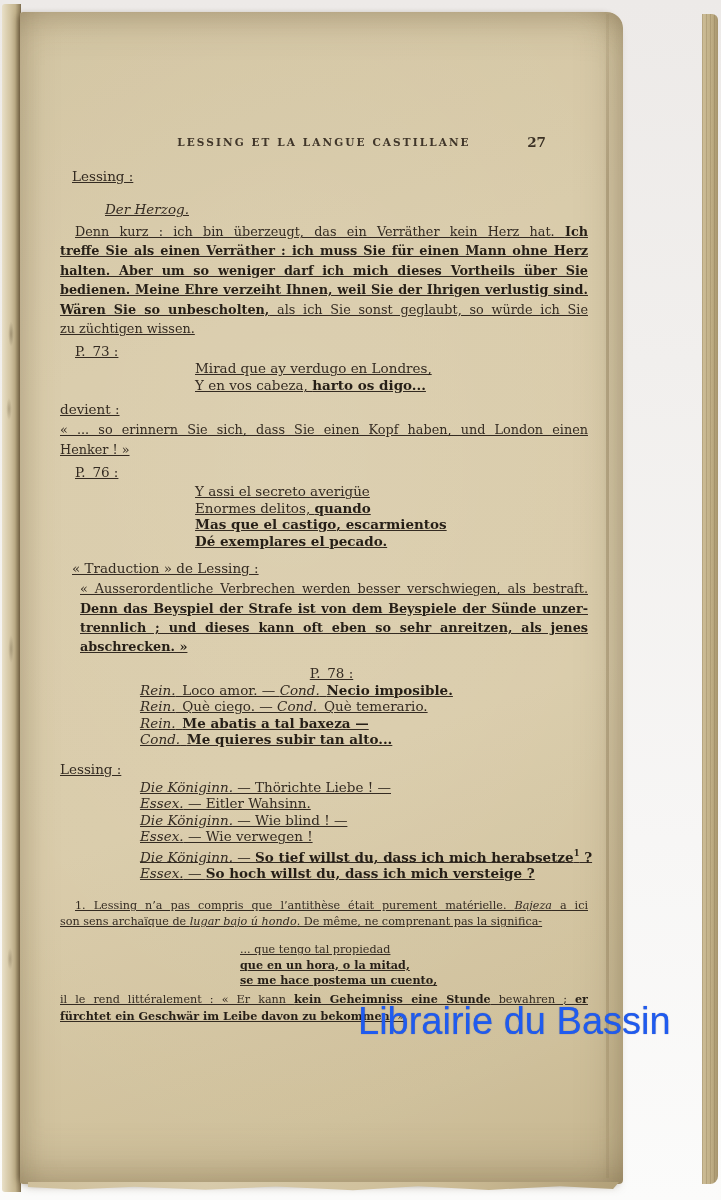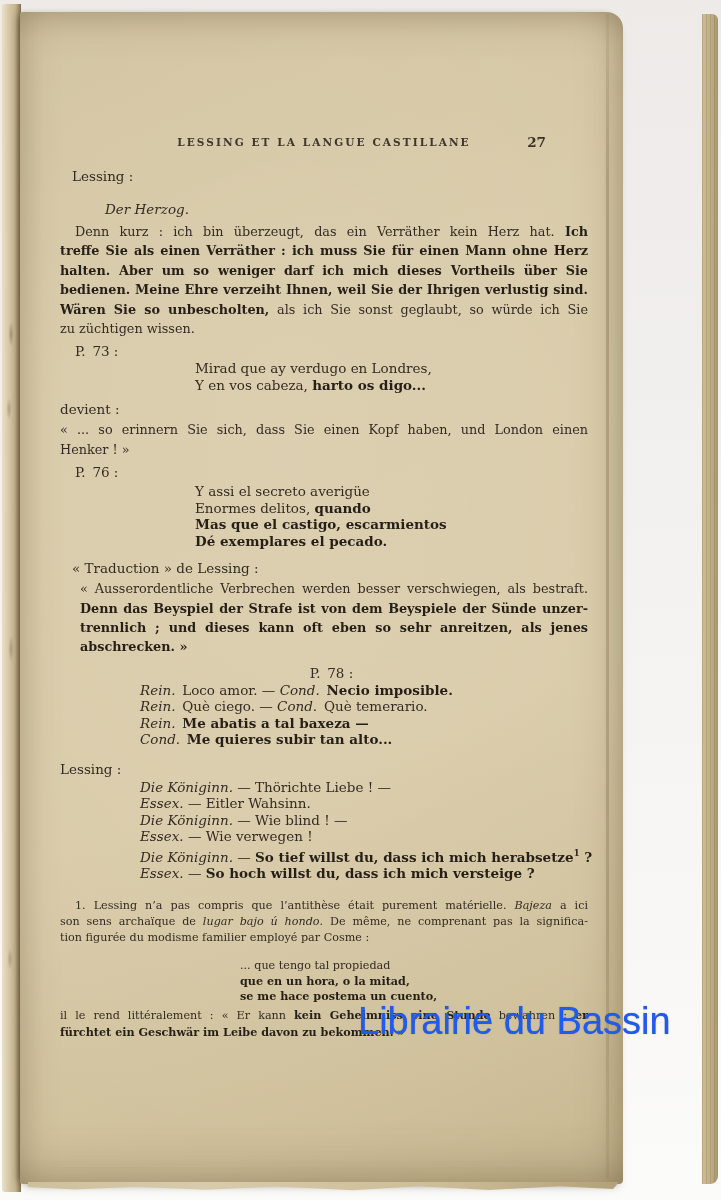--- a/index.html
+++ b/index.html
@@ -42,21 +42,21 @@
   
   .page::after{content:"";position:absolute;left:8px;right:4px;bottom:-7px;height:9px;
         background:linear-gradient(90deg,#cfc09c,#d8cbab 30%,#cdbd97 70%,#b2a078);
         clip-path:polygon(0 0,100% 0,99% 78%,90% 48%,78% 88%,66% 46%,55% 92%,42% 50%,30% 86%,18% 52%,8% 82%,0 55%);}
   .content{position:absolute;left:40px;top:124px;width:528px;color:#342b22;}
   .header{position:relative;height:15px;}
   .htitle{position:absolute;left:0;right:0;text-align:center;
           font-size:10.5px;font-weight:700;letter-spacing:2.1px;color:#40362a;}
   .hnum{position:absolute;right:42px;top:-2px;font-size:13.5px;font-weight:700;color:#3a3024;}
   .block{position:relative;}
-  .line{white-space:nowrap;}
+  .line{white-space:nowrap;text-decoration:underline;}
   .lbl{font-size:13.5px;line-height:17px;}
   .ml0{margin-left:0;} .ml12{margin-left:12px;} .ml15{margin-left:15px;} .ml45{margin-left:45px;}
   .para{font-size:12.8px;line-height:19.4px;}
   .just .line{text-align:justify;text-align-last:justify;}
   .just .line:last-child{text-align-last:left;}
   .verse{margin-left:135px;font-size:13.5px;line-height:16.5px;}
   .dialog{margin-left:80px;font-size:13.5px;line-height:16.5px;}
   .fn{font-size:11.2px;line-height:16px;}
   .fnverse{margin-left:180px;font-size:11.2px;line-height:15.5px;}
   .s-r{font-weight:400;}
@@ -143,21 +143,20 @@
             <div class="line"><span class="s-i">Die Königinn.</span><span class="s-r"> — Thörichte Liebe ! —</span></div>
             <div class="line"><span class="s-i">Essex.</span><span class="s-r"> — Eitler Wahsinn.</span></div>
             <div class="line"><span class="s-i">Die Königinn.</span><span class="s-r"> — Wie blind ! —</span></div>
             <div class="line"><span class="s-i">Essex.</span><span class="s-r"> — Wie verwegen !</span></div>
             <div class="line"><span class="s-i">Die Königinn.</span><span class="s-r"> — </span><span class="s-b">So tief willst du, dass ich mich herabsetze</span><span class="s-sup">1</span><span class="s-b"> ?</span></div>
             <div class="line"><span class="s-i">Essex.</span><span class="s-r"> — </span><span class="s-b">So hoch willst du, dass ich mich versteige ?</span></div>
           </div>
           <div class="block fn just" style="margin-top: 17px;">
             <div class="line"><span class="s-sp"></span><span class="s-r">1. Lessing n’a pas compris que l’antithèse était purement matérielle. </span><span class="s-i">Bajeza</span><span class="s-r"> a ici</span></div>
             <div class="line"><span class="s-r">son sens archaïque de </span><span class="s-i">lugar bajo ú hondo</span><span class="s-r">. De même, ne comprenant pas la significa-</span></div>
-            <div class="line"><span class="s-r">tion figurée du modisme familier employé par Cosme :</span></div>
           </div>
           <div class="block fnverse" style="margin-top: 12px;">
             <div class="line"><span class="s-r">... que tengo tal propiedad</span></div>
             <div class="line"><span class="s-b">que en un hora, o la mitad,</span></div>
             <div class="line"><span class="s-b">se me hace postema un cuento,</span></div>
           </div>
           <div class="block fn just" style="margin-top: 2px;">
             <div class="line"><span class="s-r">il le rend littéralement : « Er kann </span><span class="s-b">kein Geheimniss eine Stunde</span><span class="s-r"> bewahren ; </span><span class="s-b">er</span></div>
             <div class="line"><span class="s-b">fürchtet ein Geschwär im Leibe davon zu bekommen.</span><span class="s-r"> »</span></div>
           </div>

